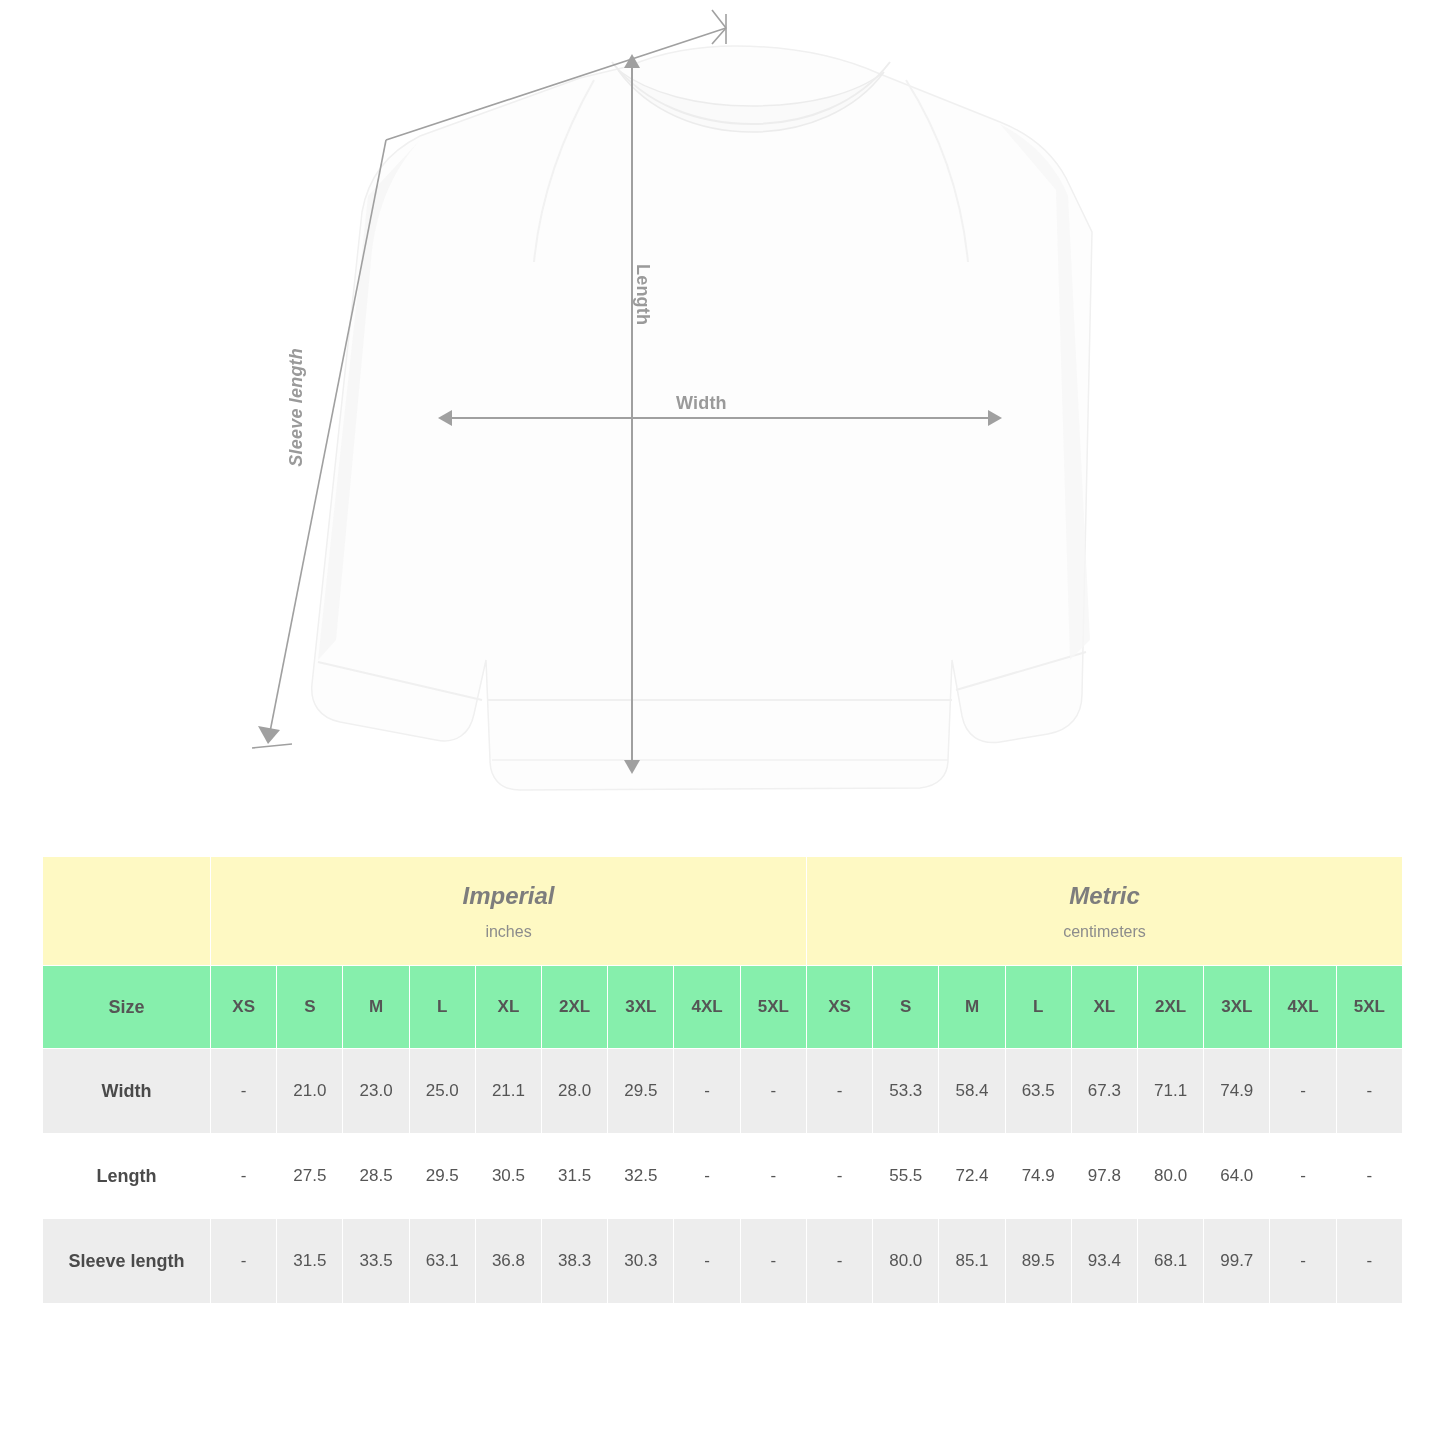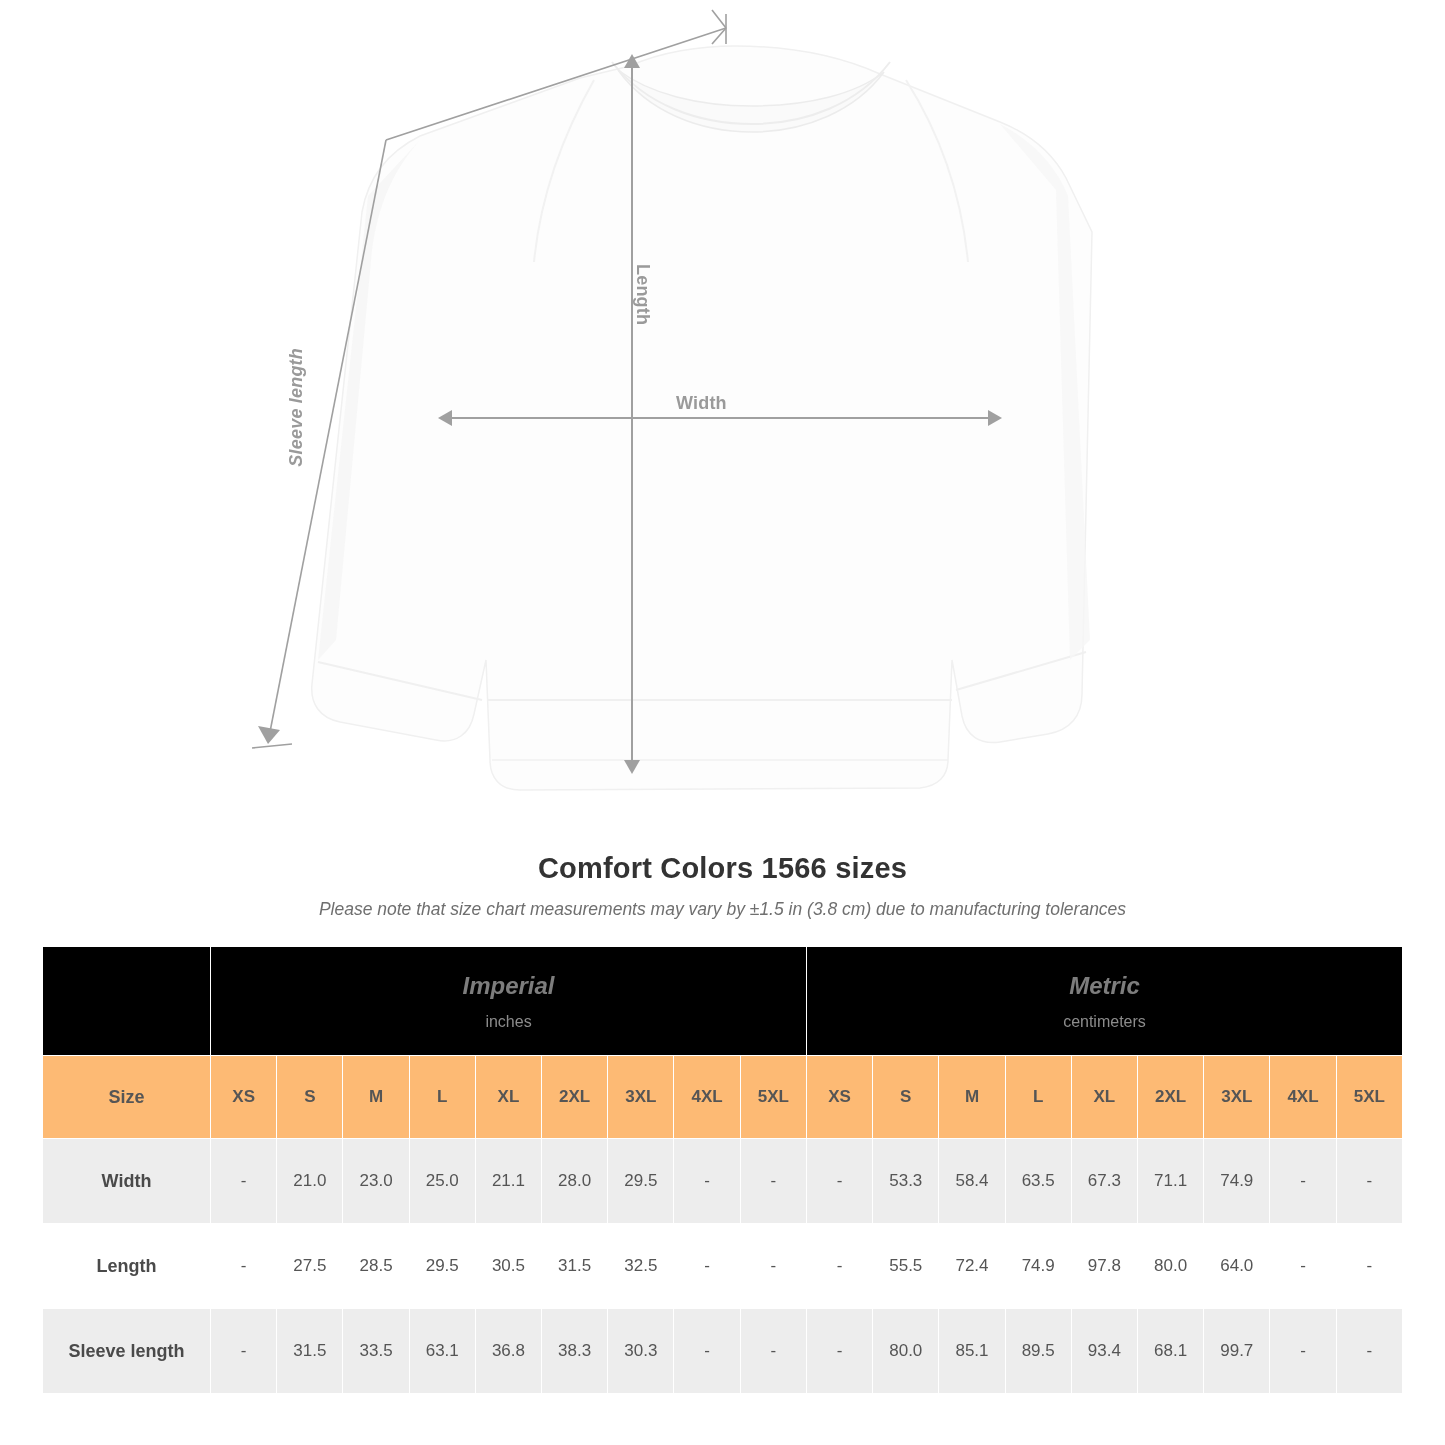--- a/index.html
+++ b/index.html
@@ -87,39 +87,39 @@
     table-layout: fixed;
   }
   table.size-table td, table.size-table th {
     border: 1px solid #ffffff;
     text-align: center;
     font-size: 17px;
     color: #555555;
     padding: 0;
   }
   .unit-row td {
-    background: #000000;
+    background: #fef9c3;
     height: 108px;
     vertical-align: middle;
   }
   .unit-head {
     font-size: 24px;
     font-weight: bold;
     font-style: italic;
     color: #7d7d7d;
     line-height: 1.25;
   }
   .unit-sub {
     font-size: 16px;
     color: #8c8c8c;
     margin-top: 12px;
   }
 
   .head-row td {
-    background: #fdba74;
+    background: #86efac;
     height: 82px;
     font-weight: bold;
     color: #4d4d4d;
     font-size: 17px;
   }
   .head-row td.rowhead {
     font-size: 18px;
   }
 
   tr.band-grey td {
@@ -197,24 +197,20 @@
         <polyline points="258,726 268,744 280,730" fill="#a0a0a0" stroke="none"></polyline>
         <line x1="252" y1="748" x2="292" y2="744"></line>
       </g>
     </svg>
 
     <div class="dim-label width-label">Width</div>
     <div class="dim-label length-label">Length</div>
     <div class="dim-label sleeve-label">Sleeve length</div>
   </div>
 
-  <div class="title-block">
-    <div class="chart-title">Comfort Colors 1566 sizes</div>
-    <div class="chart-note">Please note that size chart measurements may vary by ±1.5 in (3.8 cm) due to manufacturing tolerances</div>
-  </div>
 
   <div class="table-wrap">
     <table class="size-table">
       <colgroup>
         <col class="col-rowhead">
         <col class="col-size">
           <col class="col-size">
           <col class="col-size">
           <col class="col-size">
           <col class="col-size">

